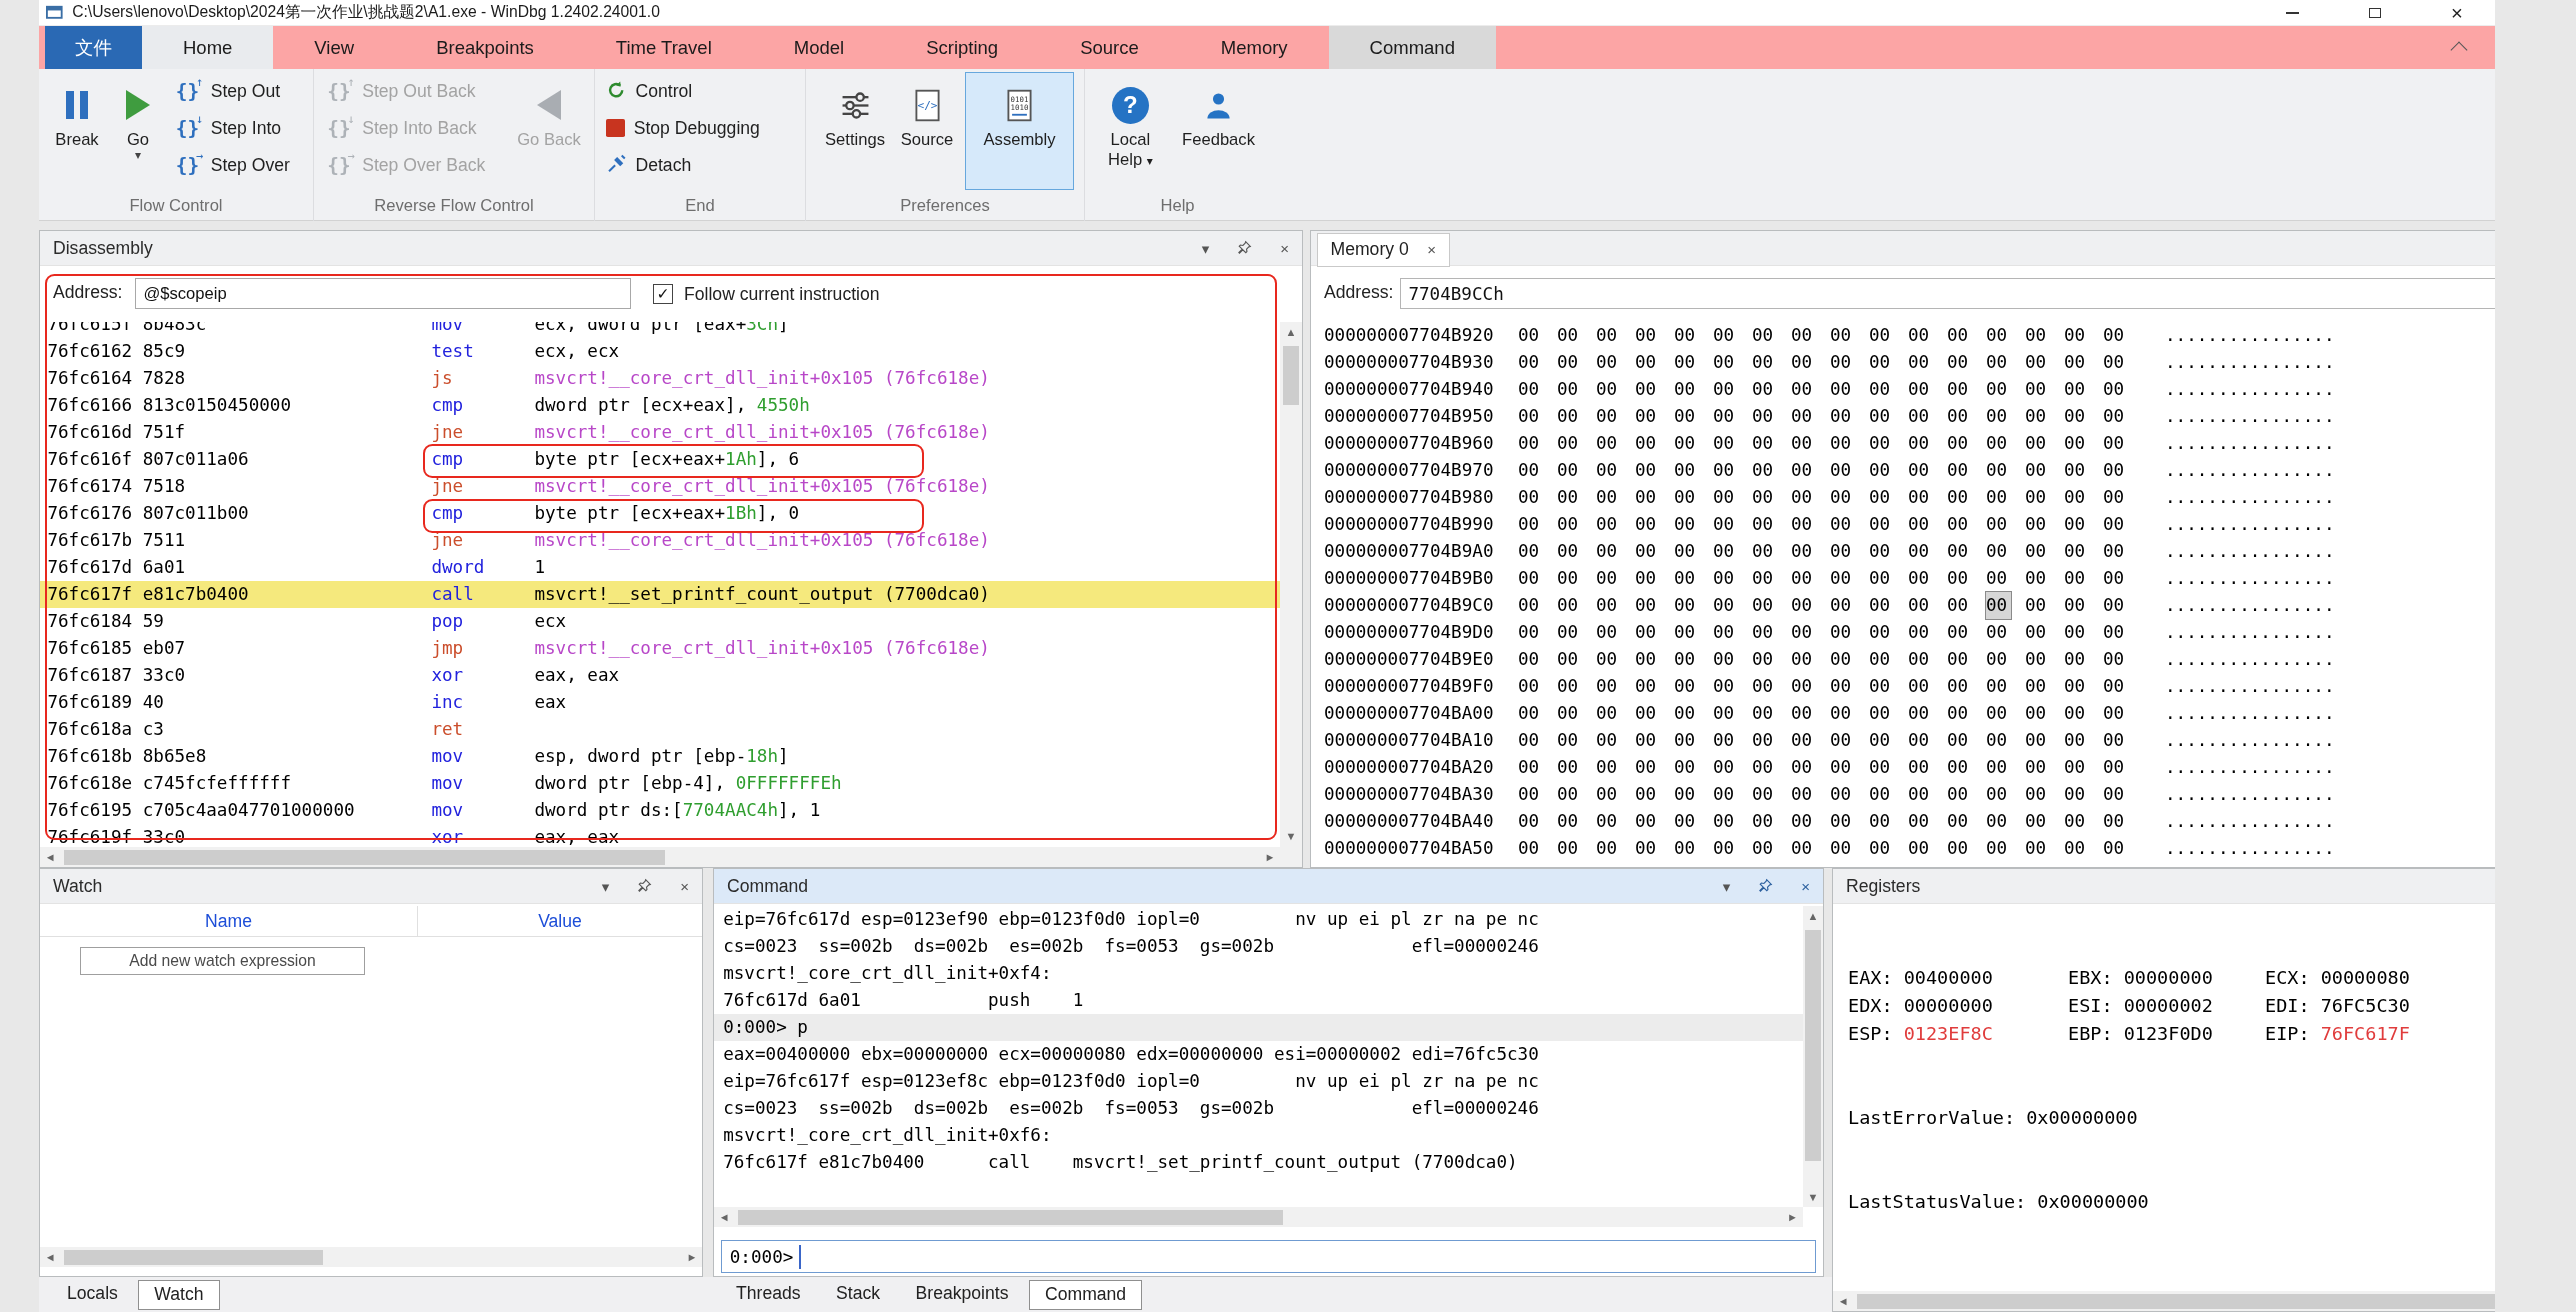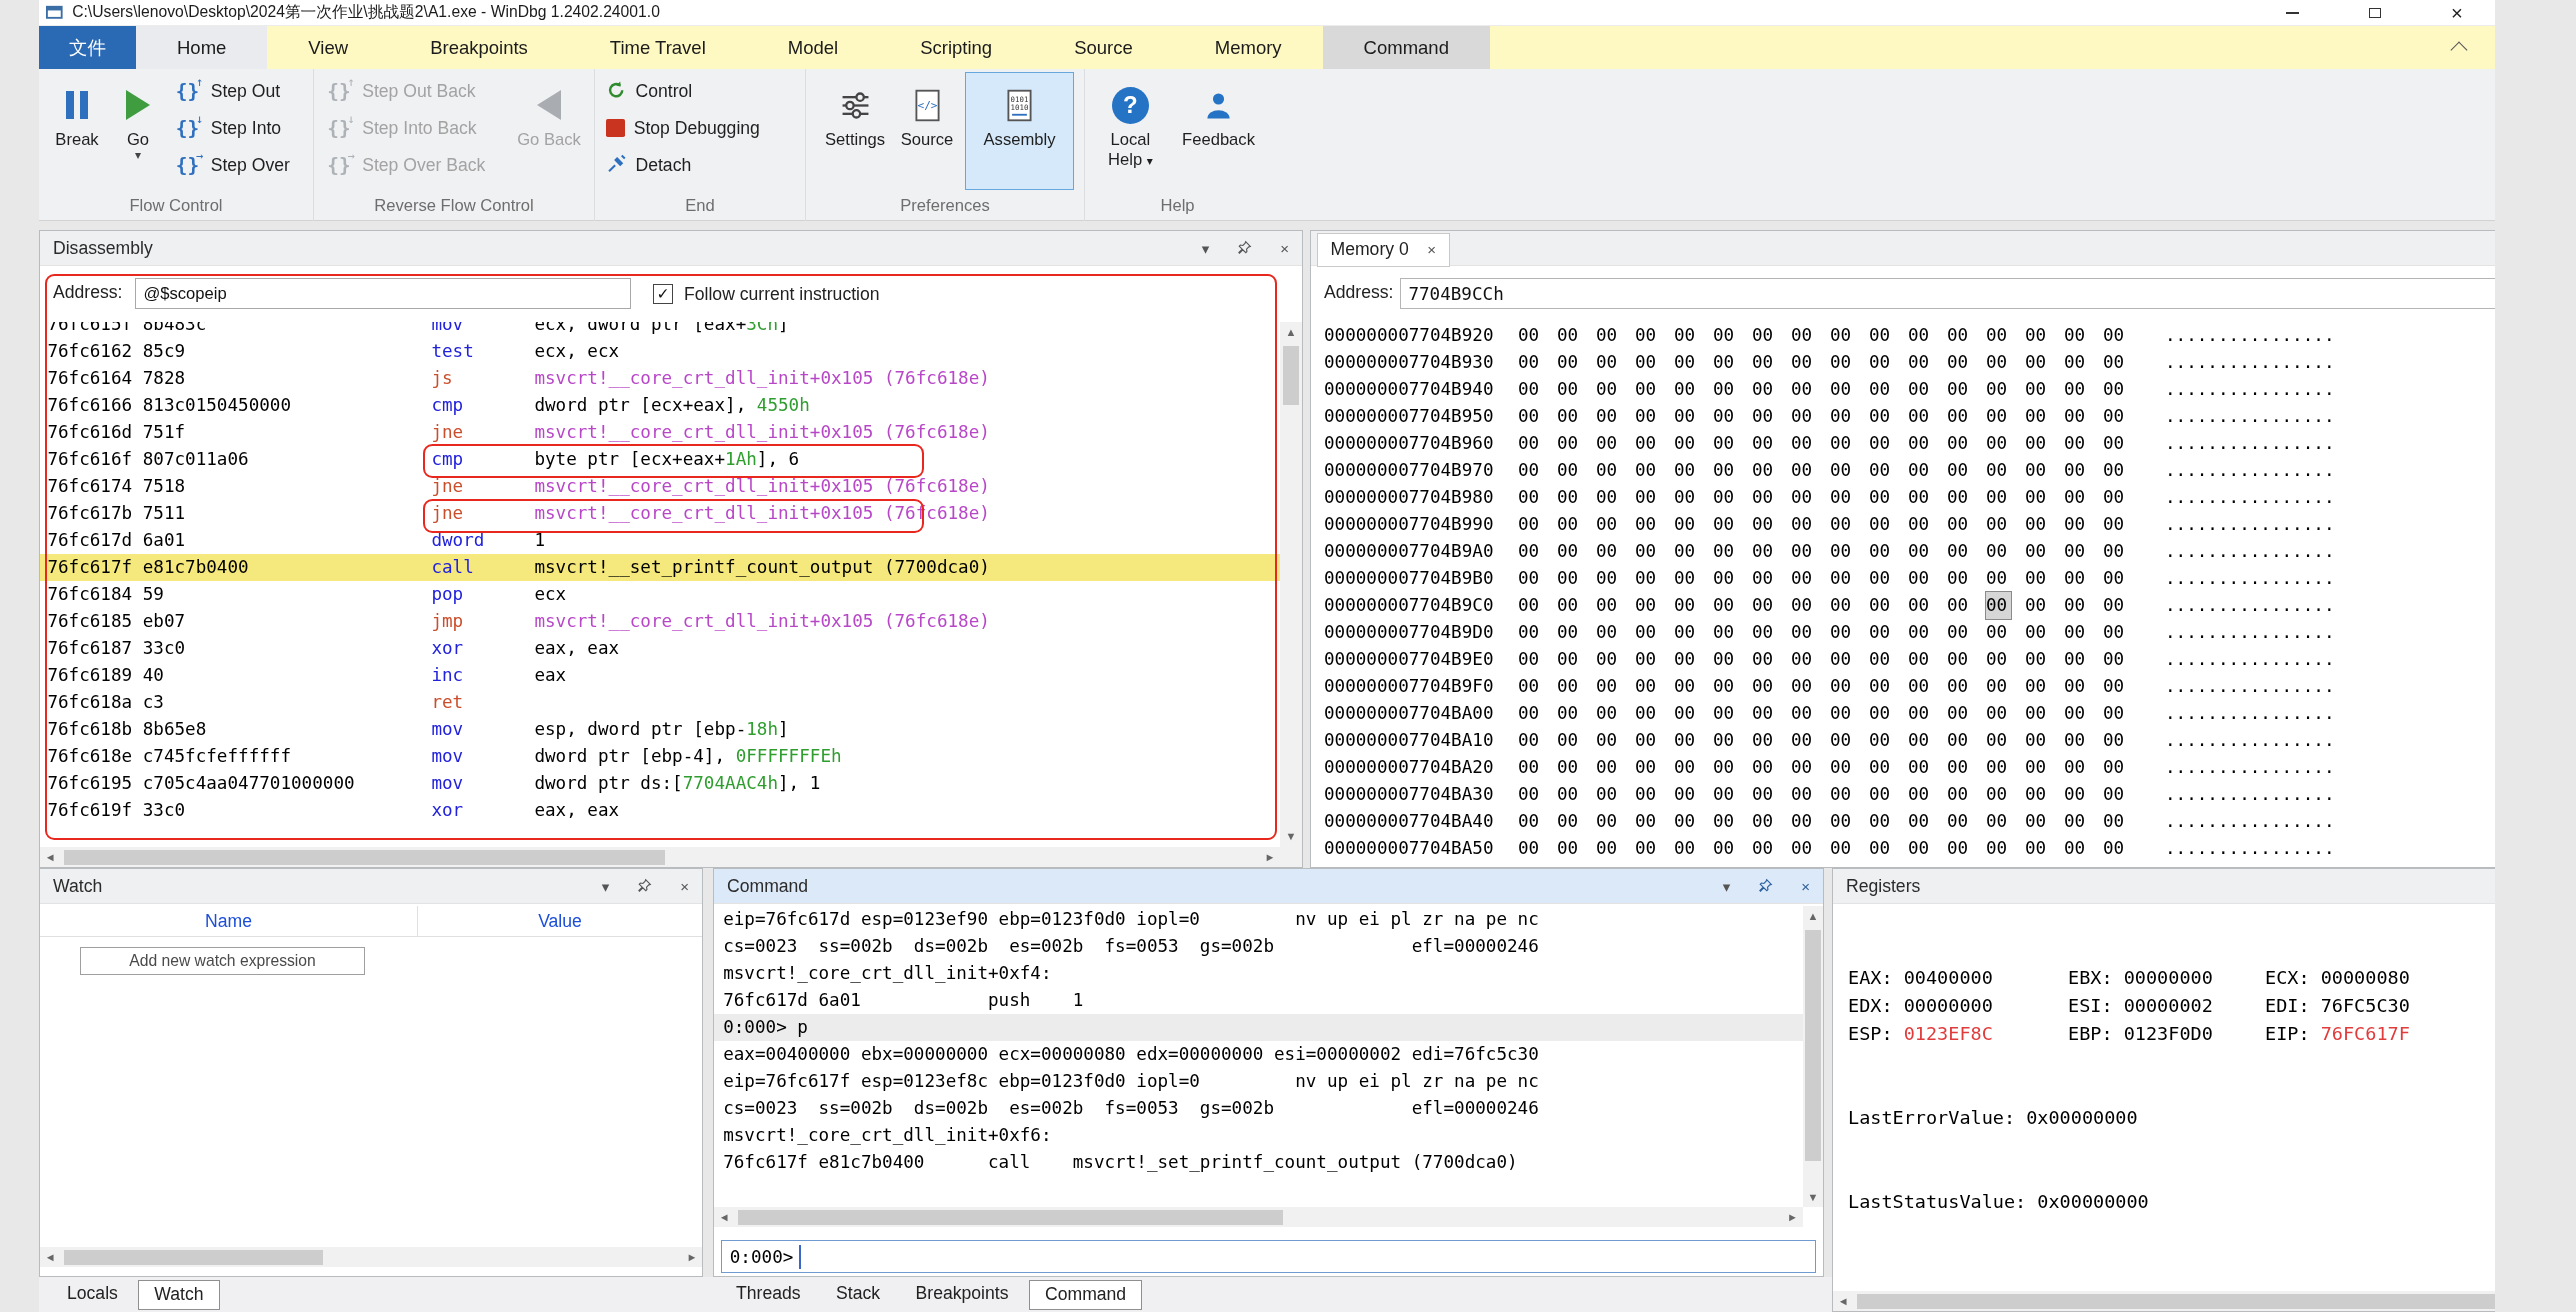--- a/index.html
+++ b/index.html
@@ -13,21 +13,21 @@
   
   #titlebar{position:absolute;left:0;top:0;width:100%;height:26px;background:#fff;border-bottom:0.9px solid #ececec;display:flex;align-items:center;}
   #titlebar .appicon{margin-left:7.4px;display:flex;}
   #titlebar .title{margin-left:9.2px;font-size:15.7px;color:#1c1c1c;white-space:pre;}
   .wctl{position:absolute;top:0;height:26px;width:43px;display:flex;align-items:center;justify-content:center;color:#222;}
   #win-min{right:181px;} #win-max{right:99px;} #win-close{right:16.6px;font-size:20.3px;line-height:24px;}
   #win-min i{display:block;width:13px;height:1.8px;background:#333;}
   #win-max i{display:block;width:12px;height:10.2px;border:1.8px solid #333;}
 
   
-  #ribbon-tabs{position:absolute;left:0;top:26px;width:100%;height:43px;background:#fef9c3;display:flex;align-items:center;}
+  #ribbon-tabs{position:absolute;left:0;top:26px;width:100%;height:43px;background:#fca5a5;display:flex;align-items:center;padding-left:6px;}
   .rtab{padding:0 41px;line-height:43px;font-size:18.5px;color:#1b1b1b;white-space:nowrap;}
   .rtab.file{background:var(--accent);color:#fff;padding:0 30px;}
   .rtab.selected{background:#e9ebee;}
   .rtab.shaded{background:#d9d9d9;}
   #ribchev{position:absolute;right:30px;top:44px;width:12px;height:12px;border-top:1.8px solid #555;border-right:1.8px solid #555;transform:rotate(-45deg);}
 
   
   #ribbon{position:absolute;left:0;top:69px;width:100%;height:152px;background:#f0f1f3;border-bottom:0.9px solid #d2d2d2;}
   .rgroup{position:absolute;top:0;height:152px;border-right:0.9px solid #dcdde0;}
   #rg-flow{left:0;width:275px;} #rg-reverse{left:275px;width:281px;} #rg-end{left:556px;width:211px;}
@@ -352,20 +352,21 @@
       <span id="follow-label">Follow current instruction</span>
     </div>
     <div id="disasm-lines">
         <div class="dline"><span class="dab">76fc615f 8b483c</span><span class="dmn b">mov</span><span class="dops"><span class="ot">ecx, dword ptr [eax+</span><span class="on">3Ch</span><span class="ot">]</span></span></div>
         <div class="dline"><span class="dab">76fc6162 85c9</span><span class="dmn b">test</span><span class="dops"><span class="ot">ecx, ecx</span></span></div>
         <div class="dline"><span class="dab">76fc6164 7828</span><span class="dmn j">js</span><span class="dops"><span class="os">msvcrt!__core_crt_dll_init+0x105 (76fc618e)</span></span></div>
         <div class="dline"><span class="dab">76fc6166 813c0150450000</span><span class="dmn b">cmp</span><span class="dops"><span class="ot">dword ptr [ecx+eax], </span><span class="on">4550h</span></span></div>
         <div class="dline"><span class="dab">76fc616d 751f</span><span class="dmn j">jne</span><span class="dops"><span class="os">msvcrt!__core_crt_dll_init+0x105 (76fc618e)</span></span></div>
         <div class="dline"><span class="dab">76fc616f 807c011a06</span><span class="dmn b">cmp</span><span class="dops"><span class="ot">byte ptr [ecx+eax+</span><span class="on">1Ah</span><span class="ot">], 6</span></span></div>
         <div class="dline"><span class="dab">76fc6174 7518</span><span class="dmn j">jne</span><span class="dops"><span class="os">msvcrt!__core_crt_dll_init+0x105 (76fc618e)</span></span></div>
+        <div class="dline"><span class="dab">76fc6176 807c011b00</span><span class="dmn b">cmp</span><span class="dops"><span class="ot">byte ptr [ecx+eax+</span><span class="on">1Bh</span><span class="ot">], 0</span></span></div>
         <div class="dline"><span class="dab">76fc617b 7511</span><span class="dmn j">jne</span><span class="dops"><span class="os">msvcrt!__core_crt_dll_init+0x105 (76fc618e)</span></span></div>
         <div class="dline"><span class="dab">76fc617d 6a01</span><span class="dmn b">dword</span><span class="dops"><span class="ot">1</span></span></div>
         <div class="dline hl"><span class="dab">76fc617f e81c7b0400</span><span class="dmn b">call</span><span class="dops"><span class="ot">msvcrt!__set_printf_count_output (7700dca0)</span></span></div>
         <div class="dline"><span class="dab">76fc6184 59</span><span class="dmn b">pop</span><span class="dops"><span class="ot">ecx</span></span></div>
         <div class="dline"><span class="dab">76fc6185 eb07</span><span class="dmn j">jmp</span><span class="dops"><span class="os">msvcrt!__core_crt_dll_init+0x105 (76fc618e)</span></span></div>
         <div class="dline"><span class="dab">76fc6187 33c0</span><span class="dmn b">xor</span><span class="dops"><span class="ot">eax, eax</span></span></div>
         <div class="dline"><span class="dab">76fc6189 40</span><span class="dmn b">inc</span><span class="dops"><span class="ot">eax</span></span></div>
         <div class="dline"><span class="dab">76fc618a c3</span><span class="dmn j">ret</span><span class="dops"></span></div>
         <div class="dline"><span class="dab">76fc618b 8b65e8</span><span class="dmn b">mov</span><span class="dops"><span class="ot">esp, dword ptr [ebp-</span><span class="on">18h</span><span class="ot">]</span></span></div>
         <div class="dline"><span class="dab">76fc618e c745fcfeffffff</span><span class="dmn b">mov</span><span class="dops"><span class="ot">dword ptr [ebp-4], </span><span class="on">0FFFFFFFEh</span></span></div>

